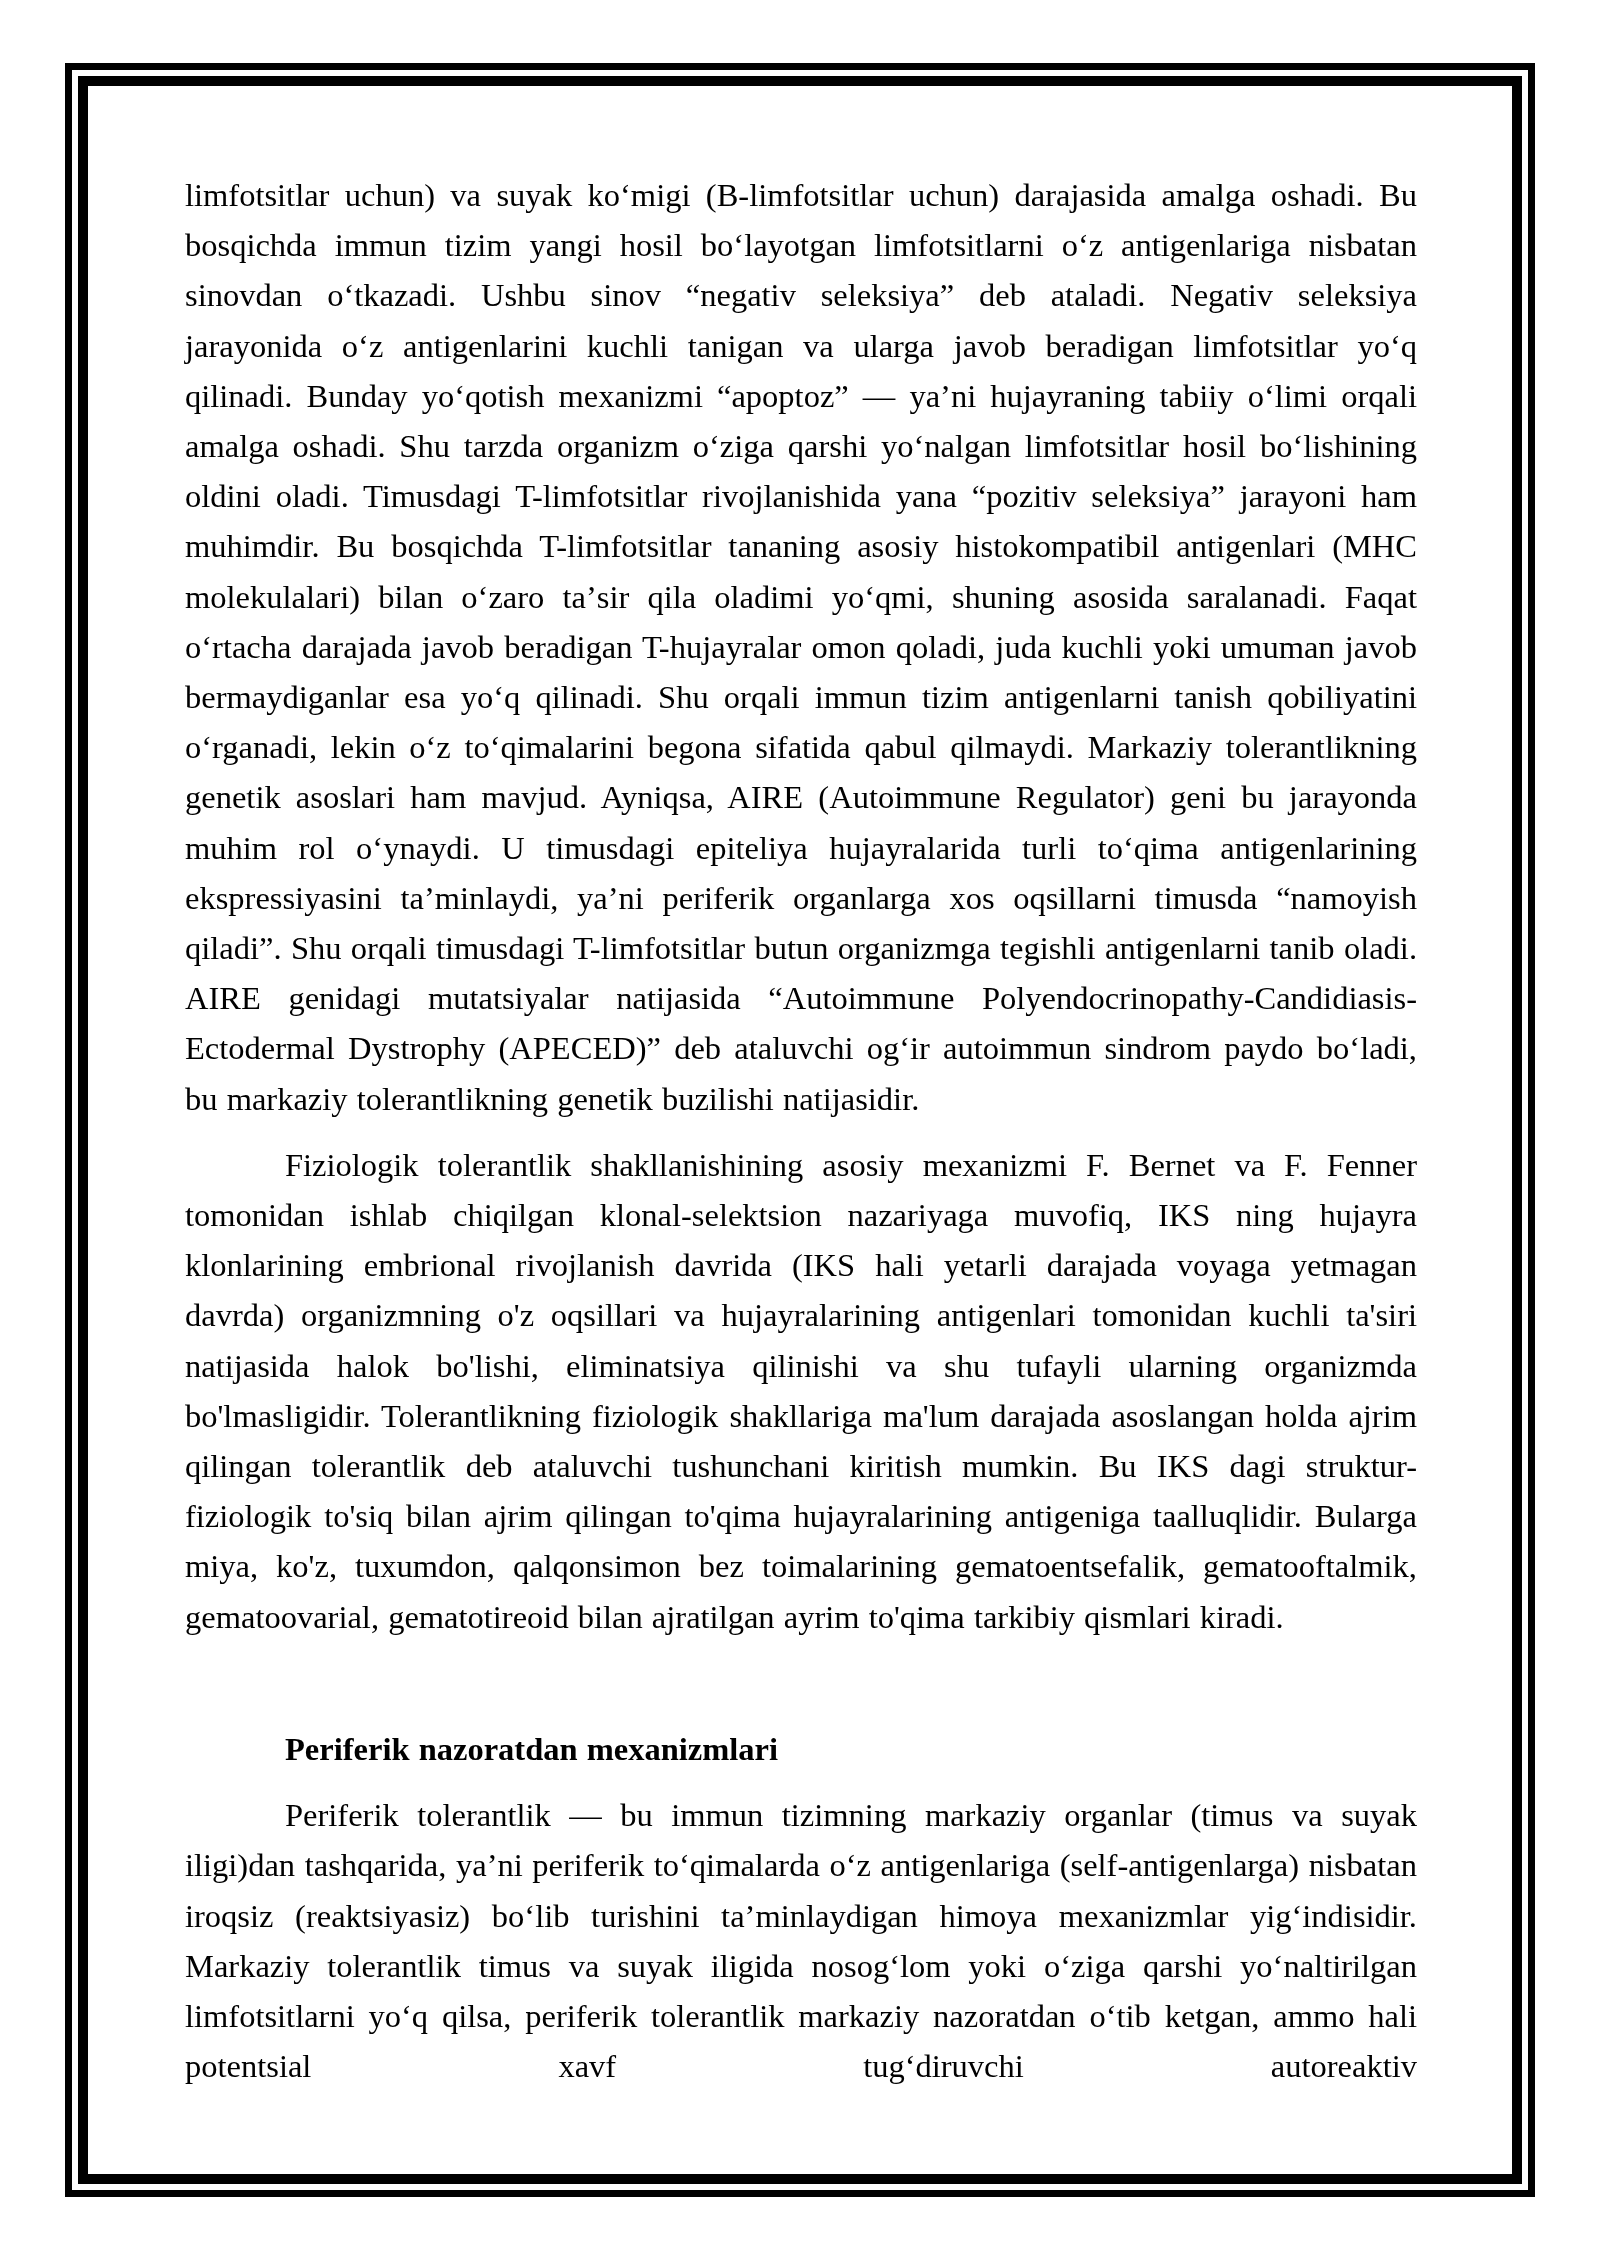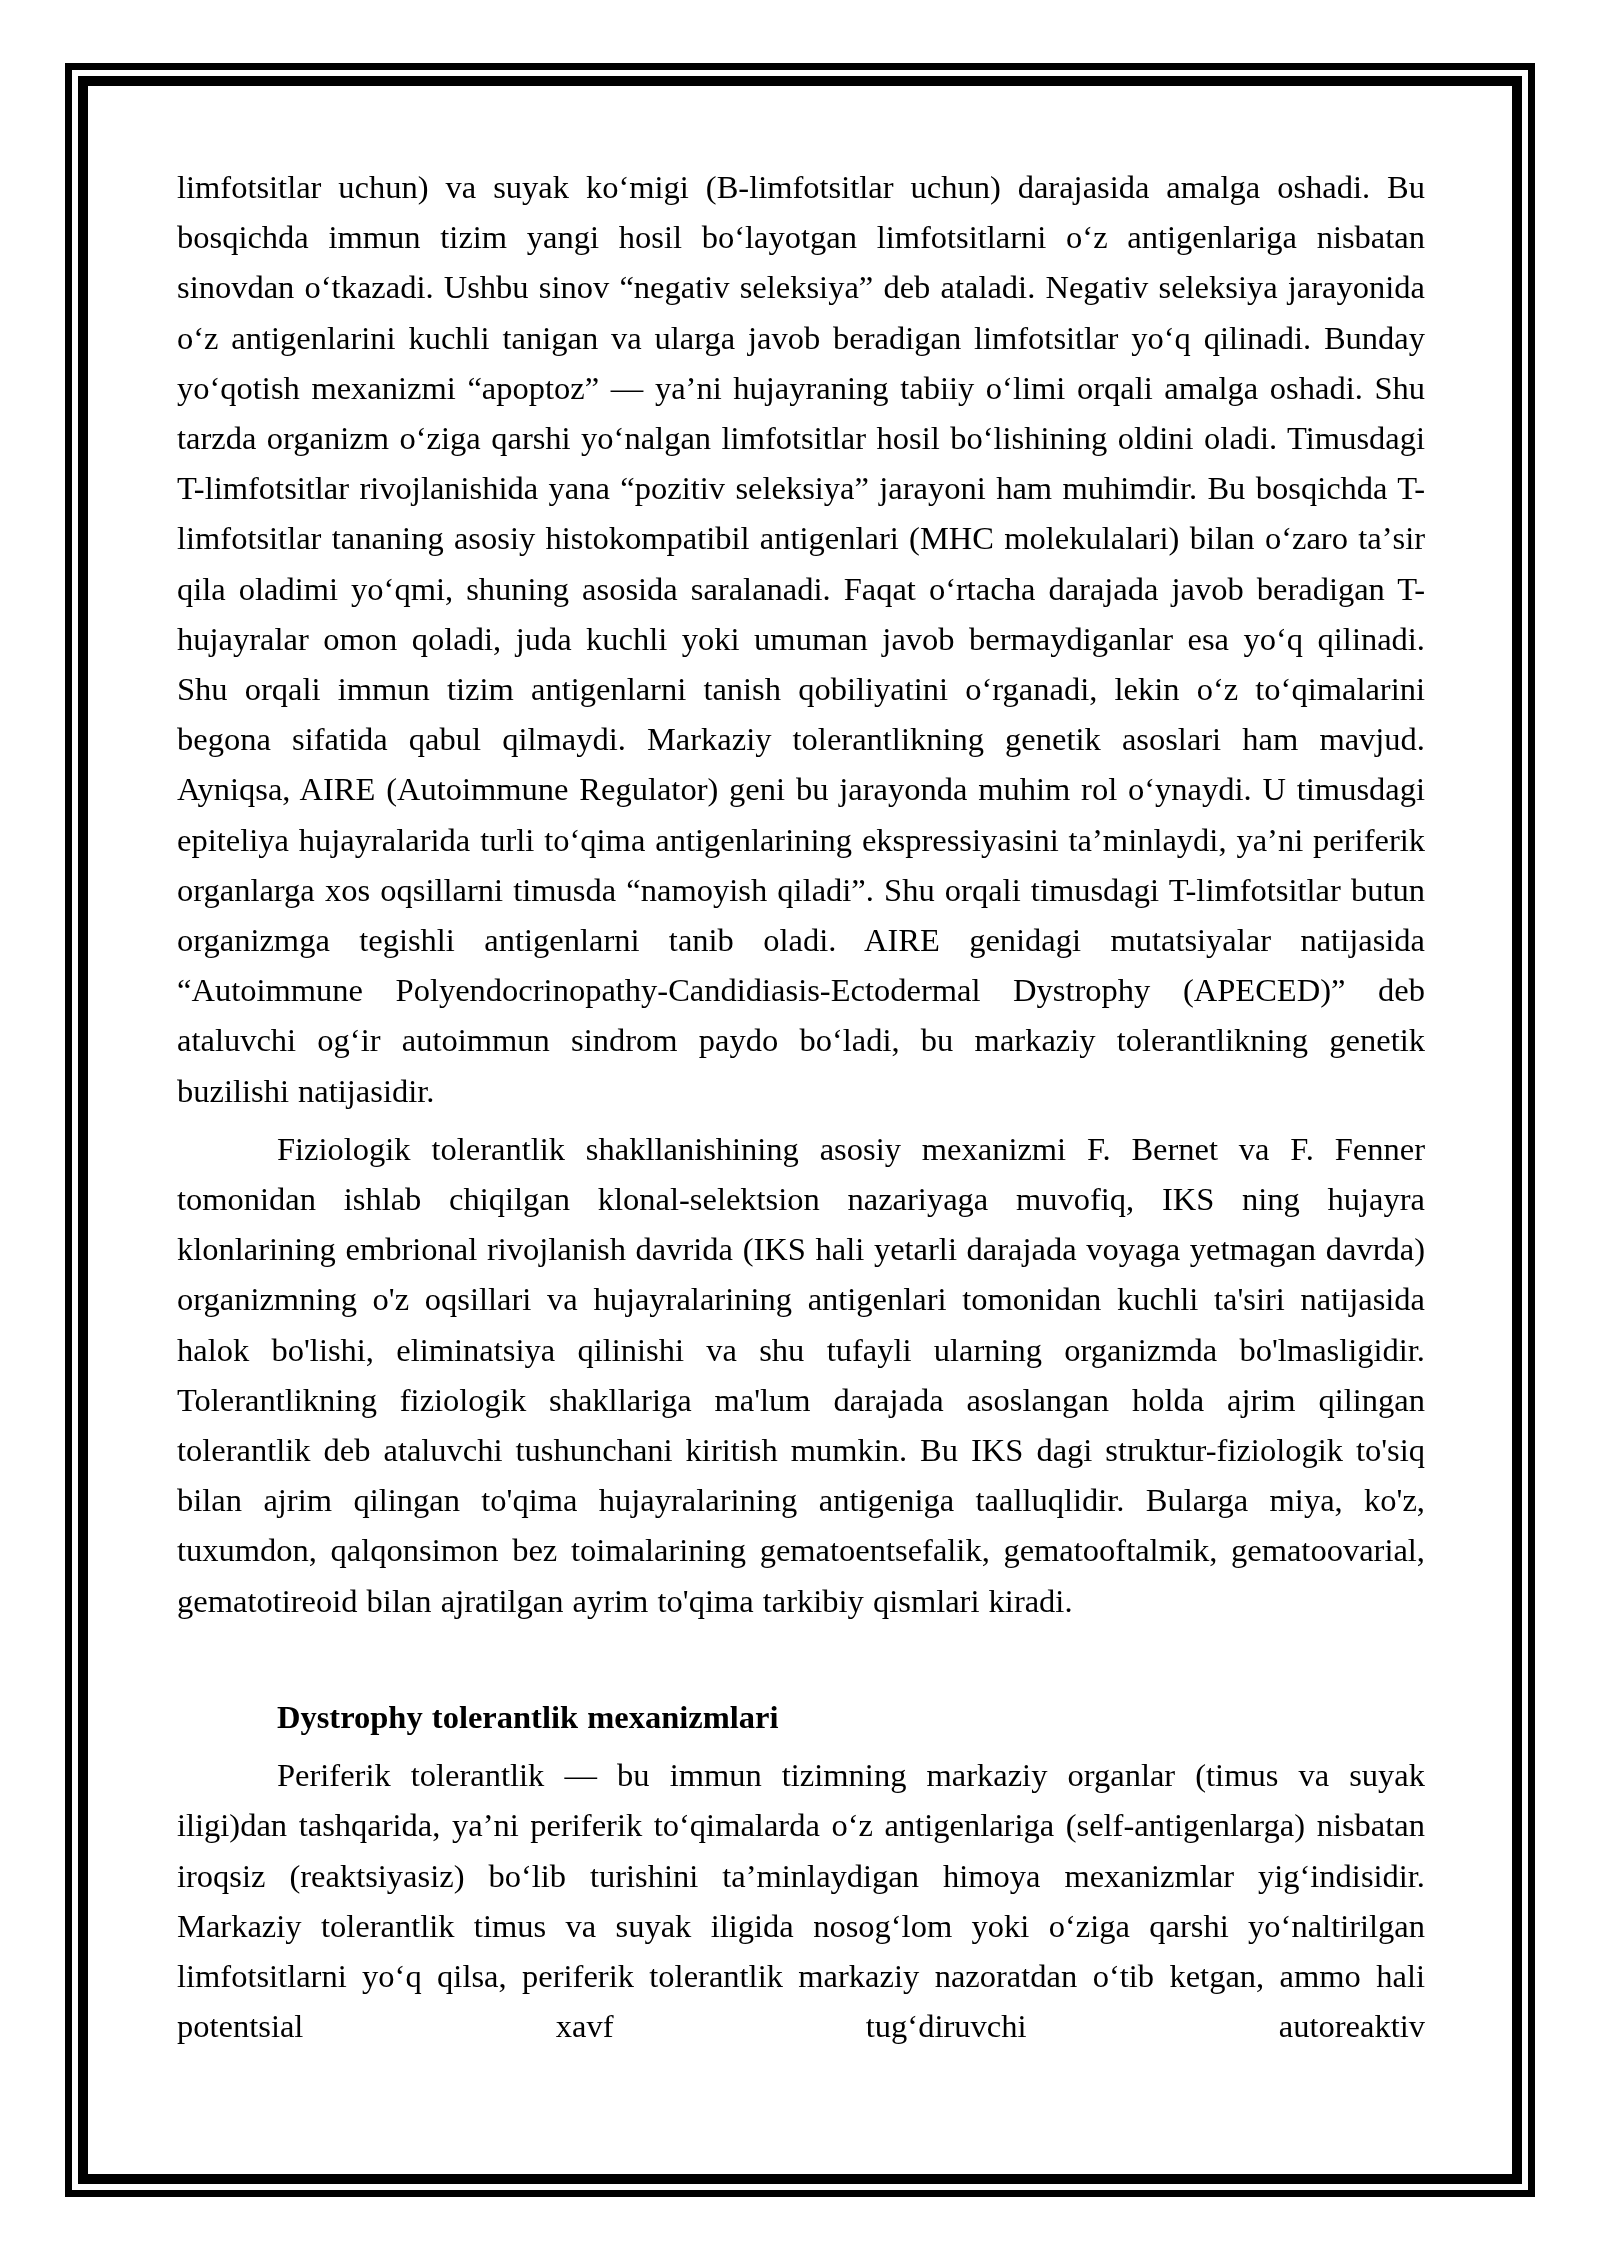--- a/index.html
+++ b/index.html
@@ -36,21 +36,21 @@
   .doc-content {
     box-sizing: border-box;
     padding: 68px 79px 0 81px;
     font-size: 32.5px;
     line-height: 50.2px;
     text-align: justify;
     letter-spacing: 0px;
     word-spacing: 1px;
   }
   .doc-content p {
-    margin: 8px;
+    margin: 16px;
     padding: 0;
   }
   .para-indent {
     text-indent: 100px;
   }
   .para-spacer {
     height: 50px;
   }
   .section-heading {
     font-weight: bold;
@@ -70,19 +70,19 @@
 <div class="page-frame-outer">
   <div class="page-frame-inner">
     <div class="doc-content">
 
       <p class="para-plain">limfotsitlar uchun) va suyak koʻmigi (B-limfotsitlar uchun) darajasida amalga oshadi. Bu bosqichda immun tizim yangi hosil boʻlayotgan limfotsitlarni oʻz antigenlariga nisbatan sinovdan oʻtkazadi. Ushbu sinov “negativ seleksiya” deb ataladi. Negativ seleksiya jarayonida oʻz antigenlarini kuchli tanigan va ularga javob beradigan limfotsitlar yoʻq qilinadi. Bunday yoʻqotish mexanizmi “apoptoz” — yaʼni hujayraning tabiiy oʻlimi orqali amalga oshadi. Shu tarzda organizm oʻziga qarshi yoʻnalgan limfotsitlar hosil boʻlishining oldini oladi. Timusdagi T-limfotsitlar rivojlanishida yana “pozitiv seleksiya” jarayoni ham muhimdir. Bu bosqichda T-limfotsitlar tananing asosiy histokompatibil antigenlari (MHC molekulalari) bilan oʻzaro taʼsir qila oladimi yoʻqmi, shuning asosida saralanadi. Faqat oʻrtacha darajada javob beradigan T-hujayralar omon qoladi, juda kuchli yoki umuman javob bermaydiganlar esa yoʻq qilinadi. Shu orqali immun tizim antigenlarni tanish qobiliyatini oʻrganadi, lekin oʻz toʻqimalarini begona sifatida qabul qilmaydi. Markaziy tolerantlikning genetik asoslari ham mavjud. Ayniqsa, AIRE (Autoimmune Regulator) geni bu jarayonda muhim rol oʻynaydi. U timusdagi epiteliya hujayralarida turli toʻqima antigenlarining ekspressiyasini taʼminlaydi, yaʼni periferik organlarga xos oqsillarni timusda “namoyish qiladi”. Shu orqali timusdagi T-limfotsitlar butun organizmga tegishli antigenlarni tanib oladi. AIRE genidagi mutatsiyalar natijasida “Autoimmune Polyendocrinopathy-Candidiasis-Ectodermal Dystrophy (APECED)” deb ataluvchi ogʻir autoimmun sindrom paydo boʻladi, bu markaziy tolerantlikning genetik buzilishi natijasidir.</p>
 
       <p class="para-indent">Fiziologik tolerantlik shakllanishining asosiy mexanizmi F. Bernet va F. Fenner tomonidan ishlab chiqilgan klonal-selektsion nazariyaga muvofiq, IKS ning hujayra klonlarining embrional rivojlanish davrida (IKS hali yetarli darajada voyaga yetmagan davrda) organizmning o'z oqsillari va hujayralarining antigenlari tomonidan kuchli ta'siri natijasida halok bo'lishi, eliminatsiya qilinishi va shu tufayli ularning organizmda bo'lmasligidir. Tolerantlikning fiziologik shakllariga ma'lum darajada asoslangan holda ajrim qilingan tolerantlik deb ataluvchi tushunchani kiritish mumkin. Bu IKS dagi struktur-fiziologik to'siq bilan ajrim qilingan to'qima hujayralarining antigeniga taalluqlidir. Bularga miya, ko'z, tuxumdon, qalqonsimon bez toimalarining gematoentsefalik, gematooftalmik, gematoovarial, gematotireoid bilan ajratilgan ayrim to'qima tarkibiy qismlari kiradi.</p>
 
       <div class="para-spacer"></div>
 
-      <p class="section-heading">Dystrophy tolerantlik mexanizmlari</p>
+      <p class="section-heading">Periferik nazoratdan mexanizmlari</p>
 
       <p class="para-indent justify-last"><span>Periferik tolerantlik — bu immun tizimning markaziy organlar (timus va suyak iligi)dan tashqarida, yaʼni periferik toʻqimalarda oʻz antigenlariga (self-antigenlarga) nisbatan iroqsiz (reaktsiyasiz) boʻlib turishini taʼminlaydigan himoya mexanizmlar yigʻindisidir. Markaziy tolerantlik timus va suyak iligida nosogʻlom yoki oʻziga qarshi yoʻnaltirilgan limfotsitlarni yoʻq qilsa, </span><span class="bold-run">periferik tolerantlik markaziy nazoratdan oʻtib ketgan, ammo hali potentsial xavf tugʻdiruvchi autoreaktiv</span></p>
 
     </div>
   </div>
 </div>
 
 </body></html>

